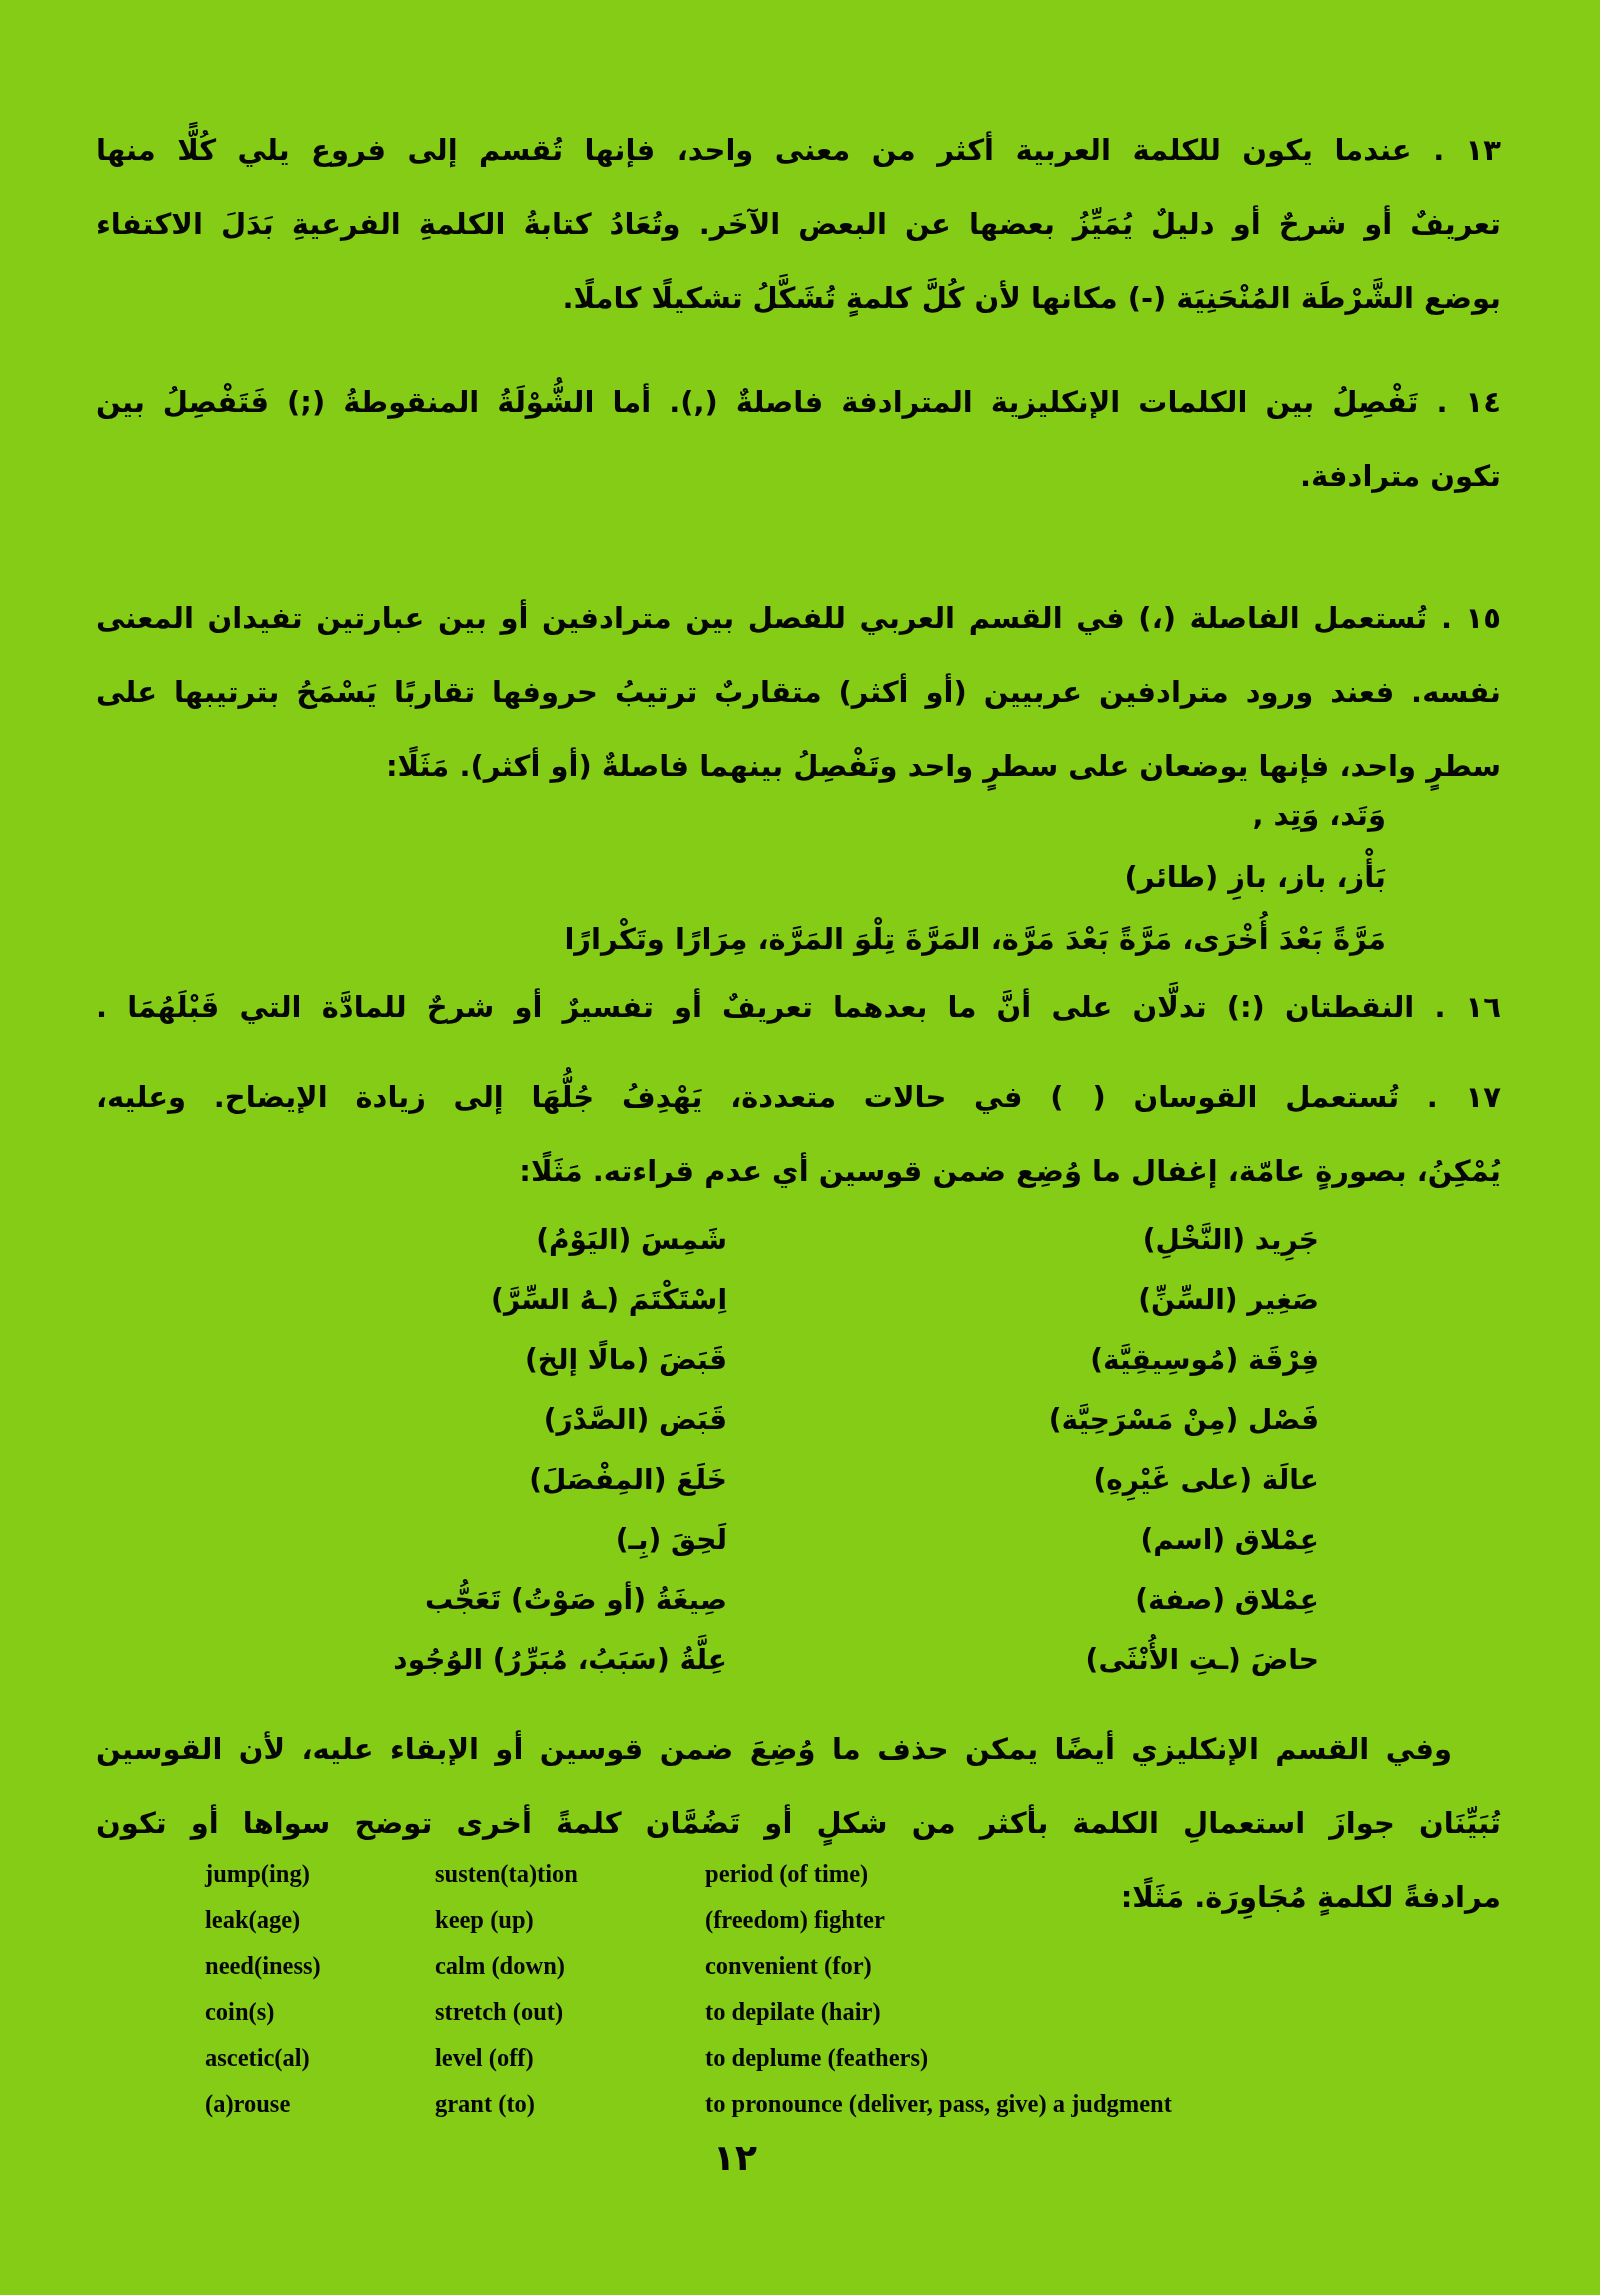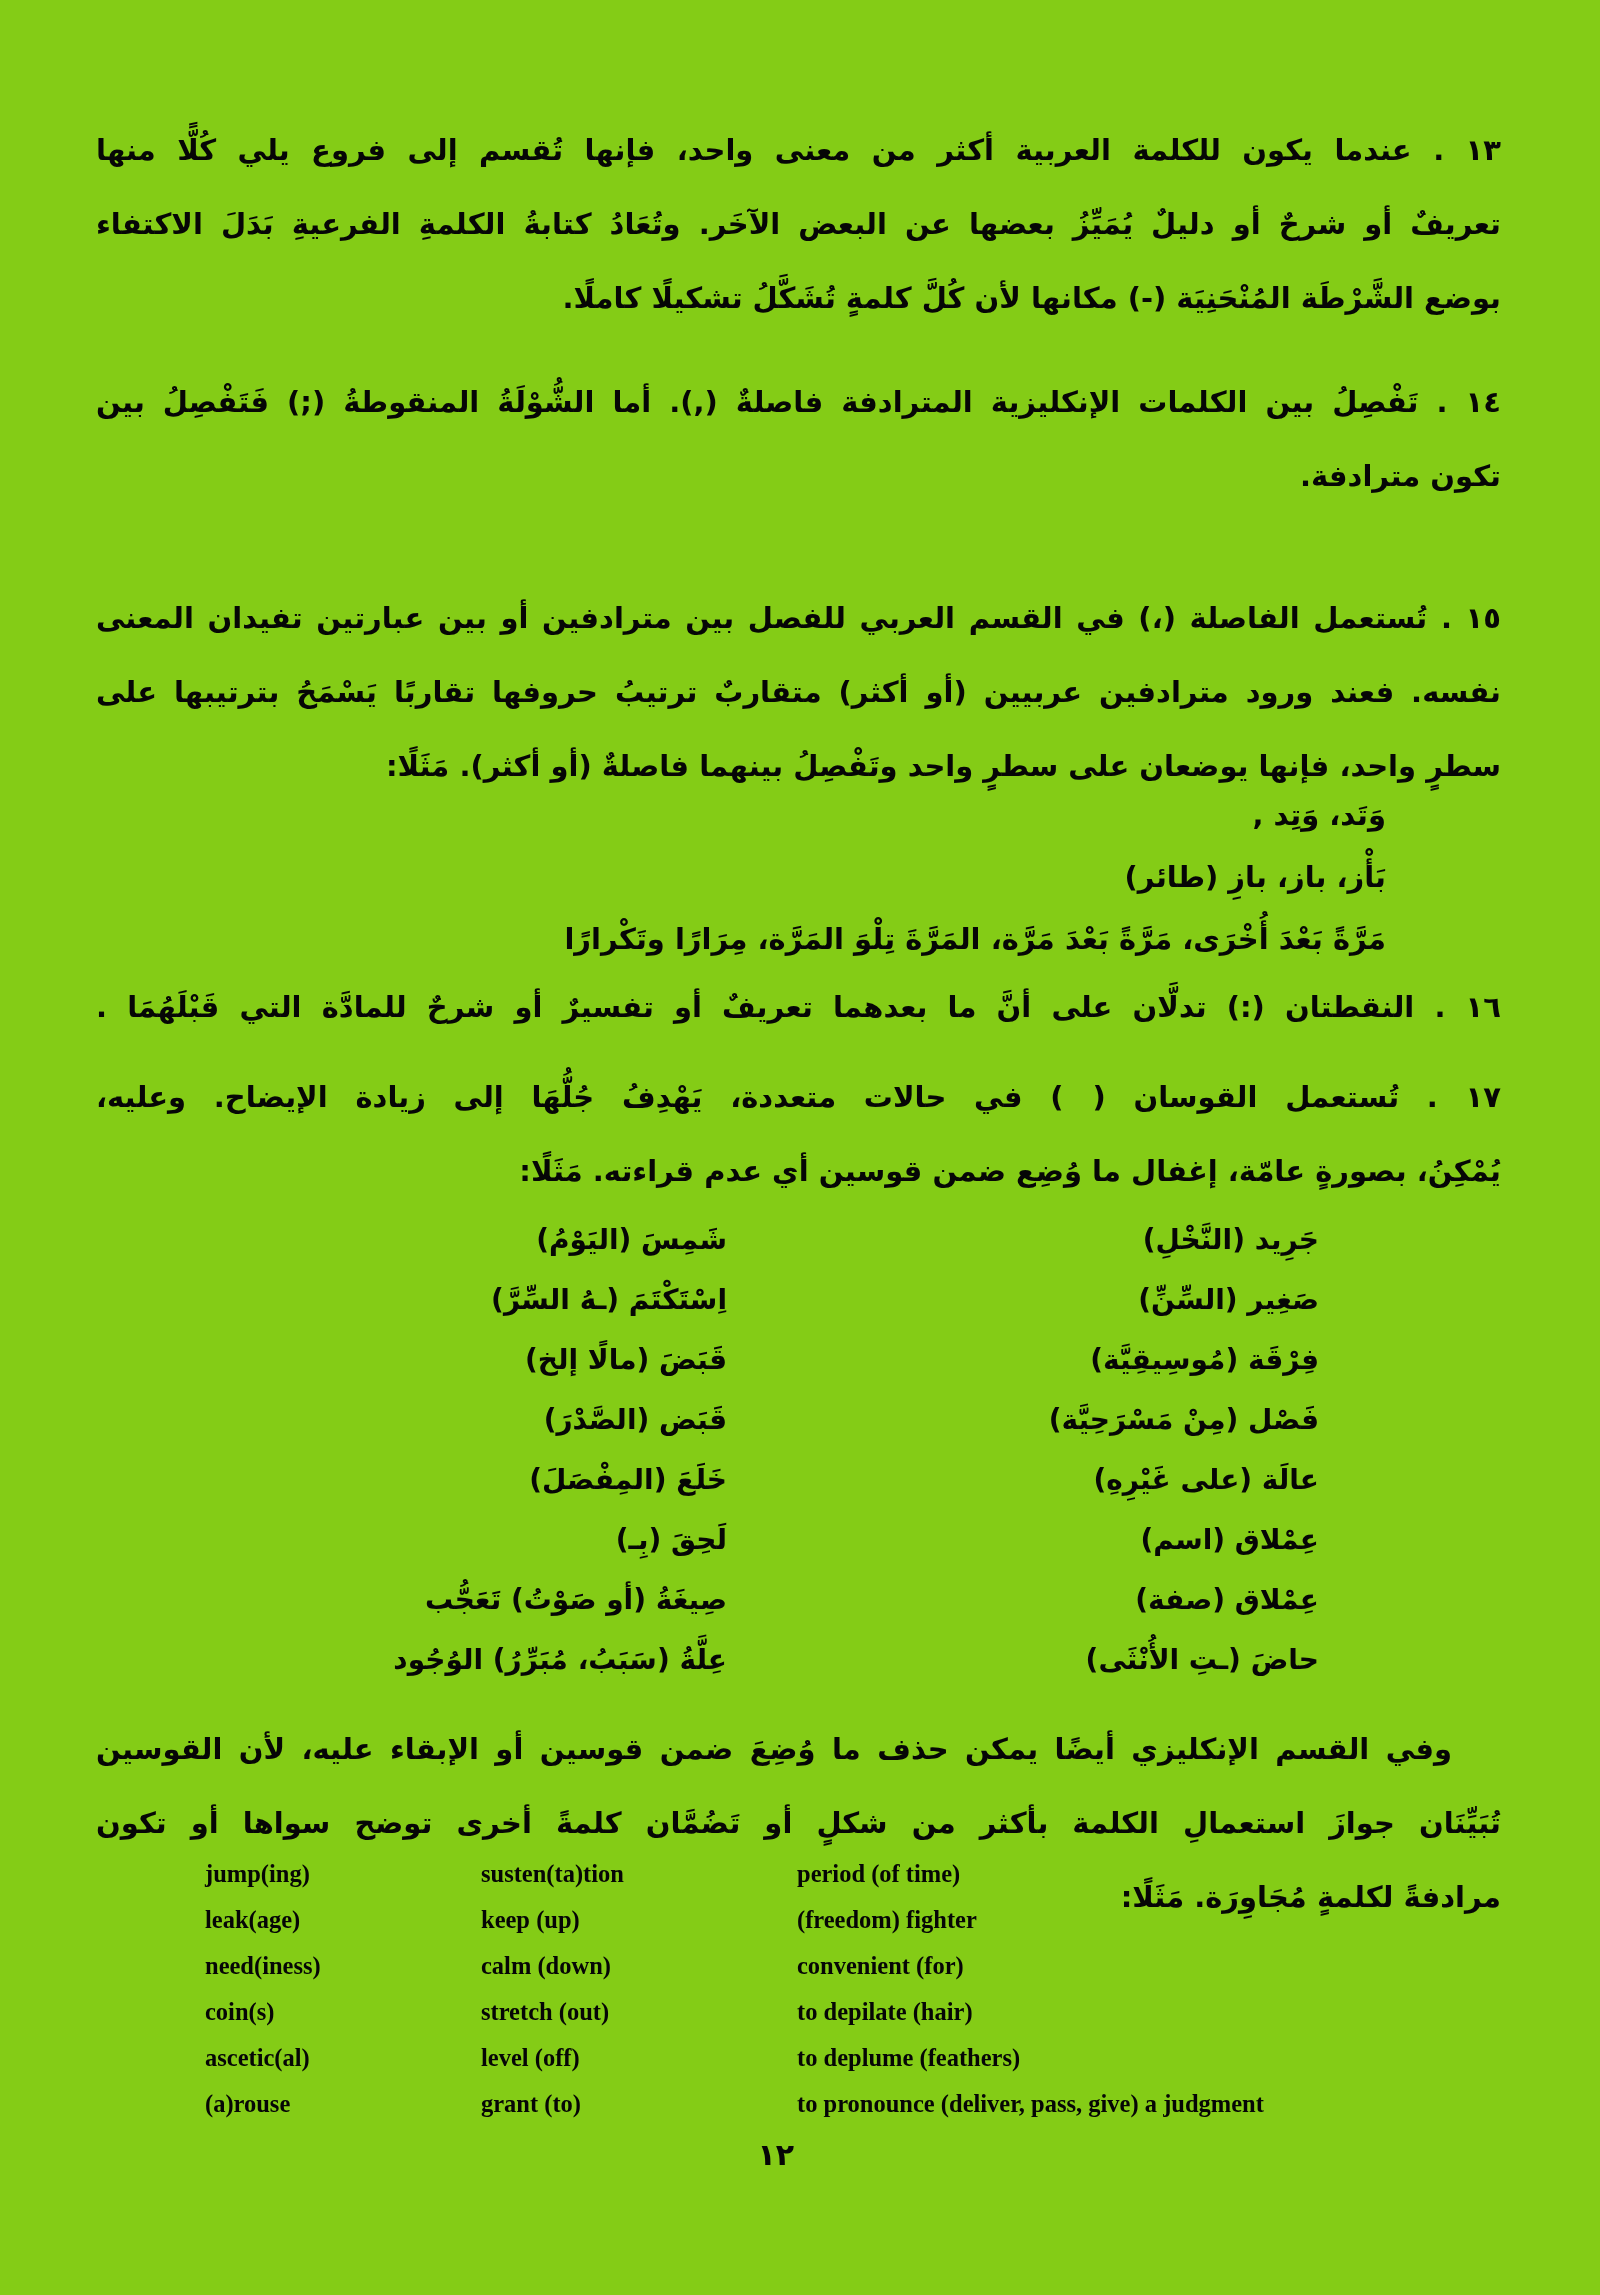--- a/index.html
+++ b/index.html
@@ -72,33 +72,34 @@
     position: absolute;
     left: 205px;
     top: 1851px;
     direction: ltr;
     font-family: "Liberation Serif", serif;
     font-weight: 700;
     font-size: 24.5px;
     line-height: 46px;
     color: #060606;
   }
-  .erow { display: flex; gap: 46px; }
+  .erow { display: flex; }
   .ec1 { width: 230px; }
   .ec2 { width: 270px; }
   .ec3 { }
 
   .pagenum {
     position: absolute;
     top: 2137px;
     left: 676px;
     width: 118px;
-    direction: rtl;
-    font-weight: 700;
-    font-size: 30px;
+    text-align: center;
+    direction: rtl;
+    font-weight: 700;
+    font-size: 36px;
     color: #060606;
   }
 </style>
 </head>
 <body>
 
 <div class="page">
 
   <div class="ar-block" id="p13">
     <div class="line fill">١٣ . عندما يكون للكلمة العربية أكثر من معنى واحد، فإنها تُقسم إلى فروع يلي كُلًّا منها</div>

